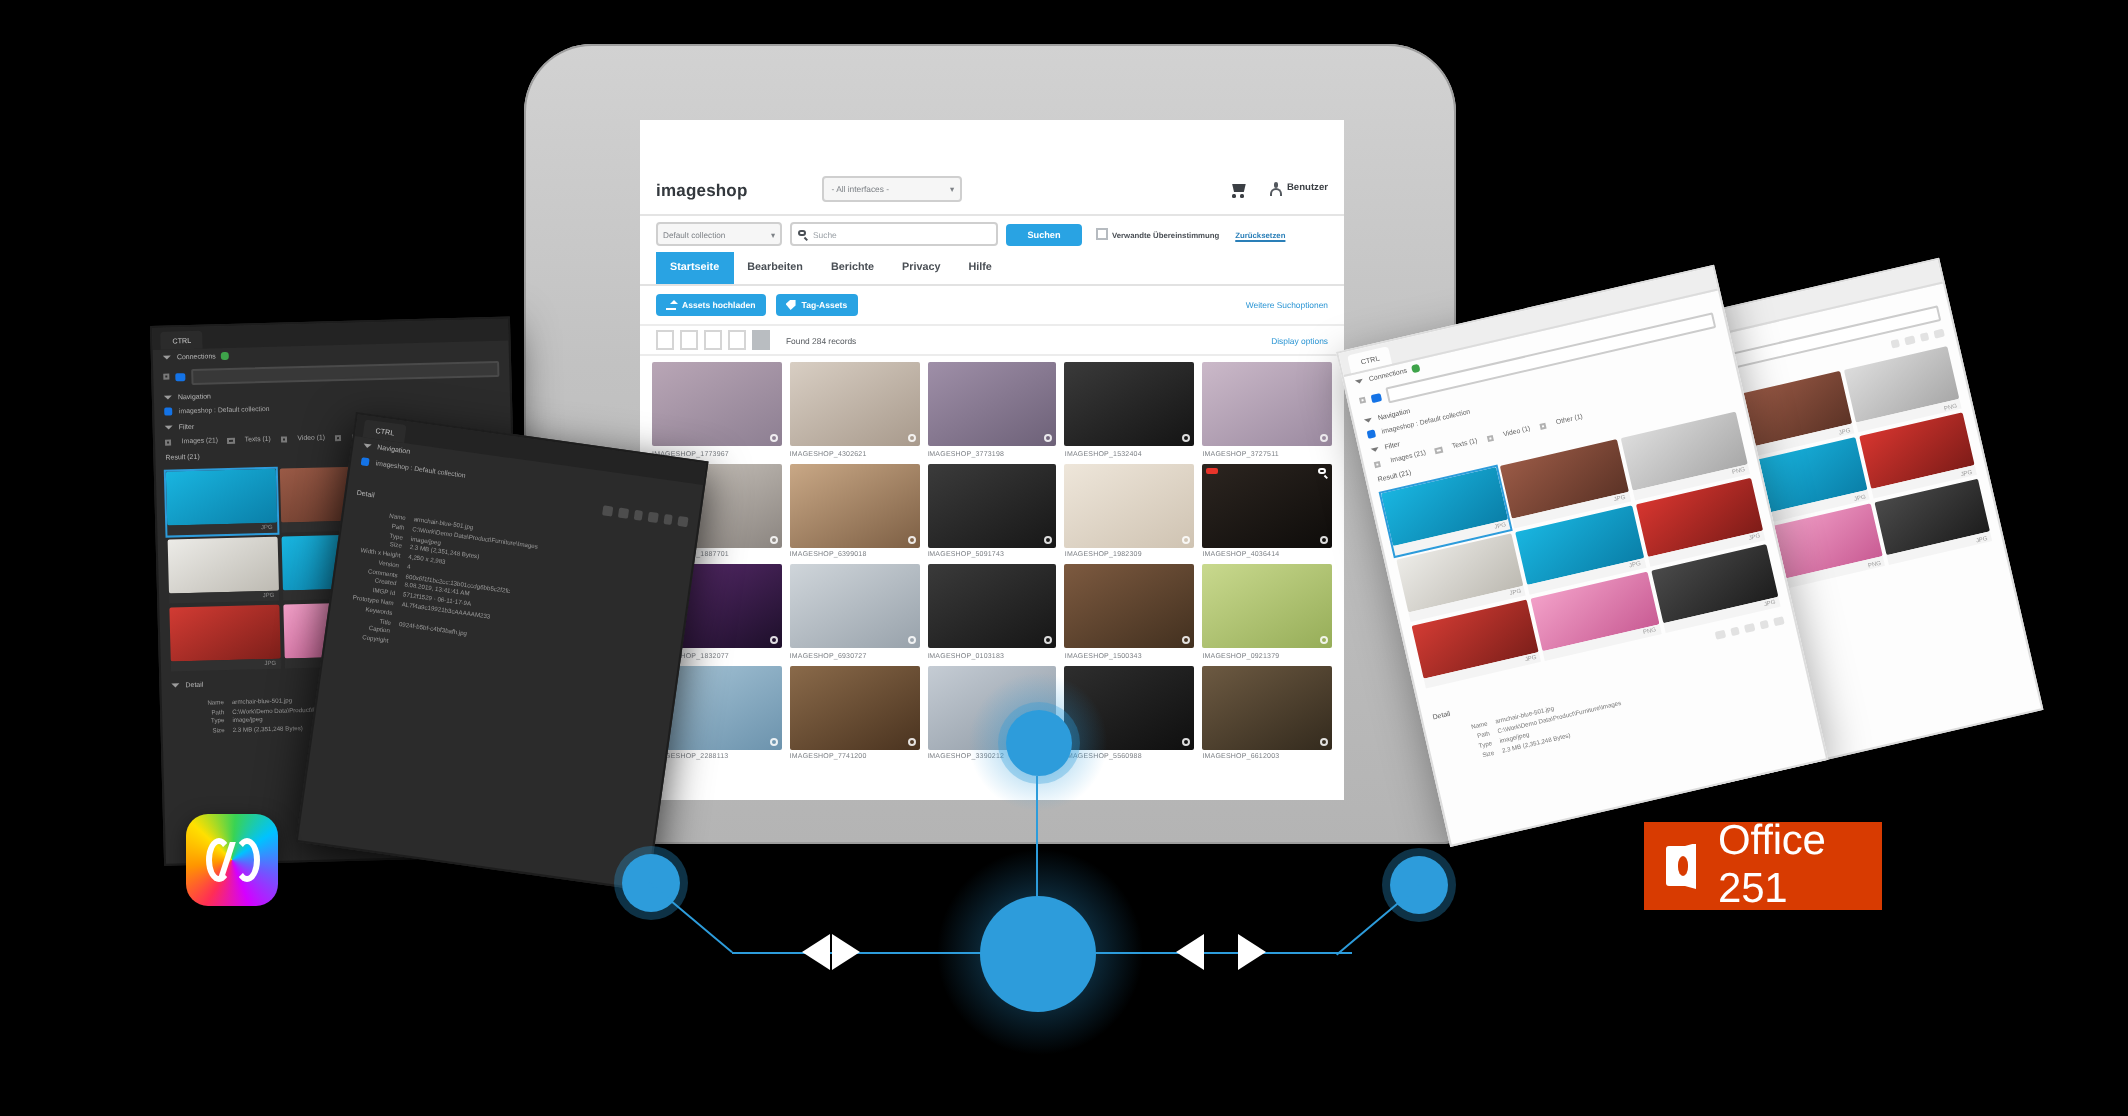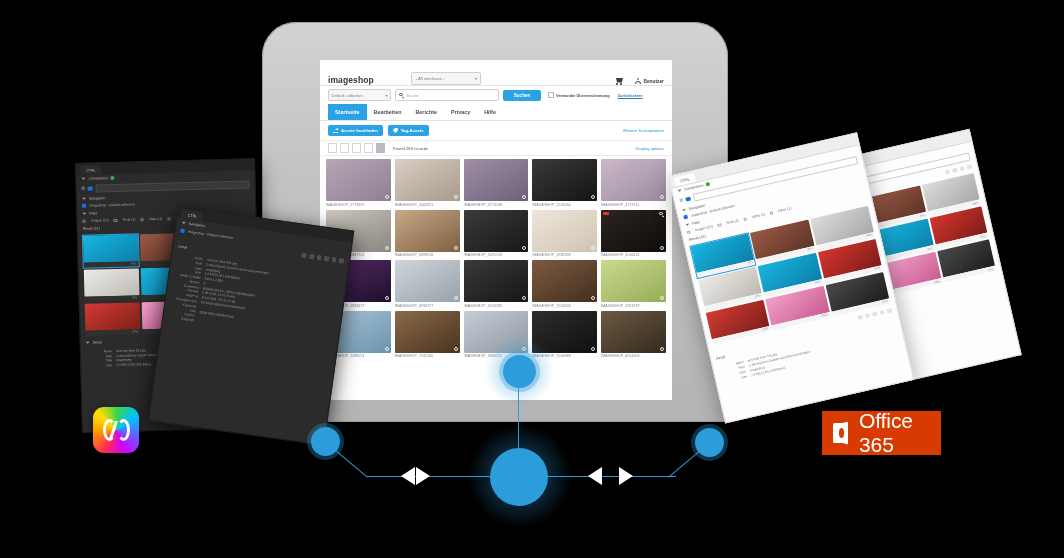--- a/index.html
+++ b/index.html
@@ -7,21 +7,21 @@
   .stage{position:relative;width:1064px;height:558px;background:#000;overflow:hidden;}
 
   
   .device{position:absolute;left:262px;top:22px;width:466px;height:400px;
           background:linear-gradient(180deg,#d2d2d2 0%,#c2c2c2 40%,#b4b4b4 100%);
           border-radius:34px 34px 6px 6px;
           box-shadow:0 0 0 1px #9e9e9e inset;}
   .device-screen{position:absolute;left:58px;top:38px;width:352px;height:340px;background:#fff;overflow:hidden;}
 
   
-  .is-topbar{height:25px;background:#fff;border-bottom:1px solid #e4e4e4;display:flex;align-items:flex-end;padding:0 8px;}
+  .is-topbar{height:25px;background:#fff;border-bottom:1px solid #e4e4e4;display:flex;align-items:center;padding:0 8px;margin-top:22px;}
   .is-logo{font-size:8.5px;font-weight:bold;color:#33383d;letter-spacing:.1px;}
   .is-ifacesel{margin-left:37px;width:62px;height:11px;background:#f6f6f6;border:1px solid #cfcfcf;border-radius:2px;
                display:flex;align-items:center;justify-content:space-between;padding:0 3px;}
   .is-ifacesel span{font-size:4.4px;color:#7d8186;transform:scale(.95);}
   .is-right{margin-left:auto;display:flex;align-items:center;gap:11px;}
   .cart{width:9px;height:8px;position:relative;}
   .cart:before{content:"";position:absolute;left:1px;top:1px;width:7px;height:4.5px;background:#3b3f44;
                clip-path:polygon(0 0,100% 0,85% 100%,15% 100%);}
   .cart:after{content:"";position:absolute;left:1.5px;bottom:0;width:1.6px;height:1.6px;border-radius:50%;
               background:#3b3f44;box-shadow:4px 0 0 #3b3f44;}
@@ -724,21 +724,21 @@
   <div class="cc-logo">
     <div class="cc-inner">
         <div class="cc-bar"></div>
       </div>
   </div>
 
   <div class="o365">
     <div class="o365-ic">
         <div class="o365-in"></div>
       </div>
-    <div class="o365-txt">Office 365</div>
+    <div class="o365-txt">Office 251</div>
   </div>
 
   <div class="glow" style="left:468px;top:424px;width:104px;height:104px;"></div>
   <div class="glow" style="left:484px;top:336px;width:70px;height:70px;"></div>
 
   <div class="node ring" style="left:503px;top:355px;width:33px;height:33px;"></div>
   <div class="node ring" style="left:311px;top:427px;width:29px;height:29px;"></div>
   <div class="node ring" style="left:695px;top:428px;width:29px;height:29px;"></div>
   <div class="node" style="left:490px;top:448px;width:58px;height:58px;"></div>
 

